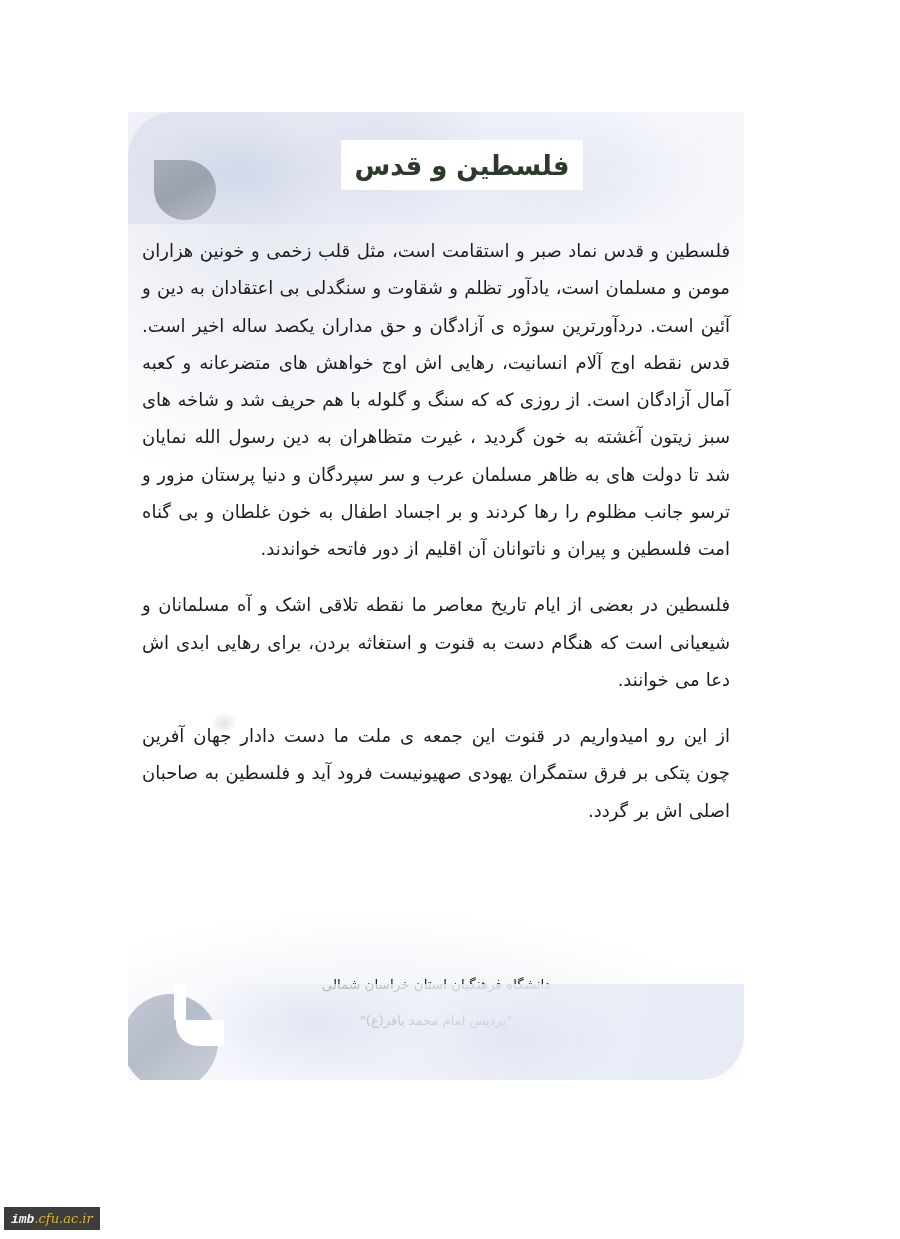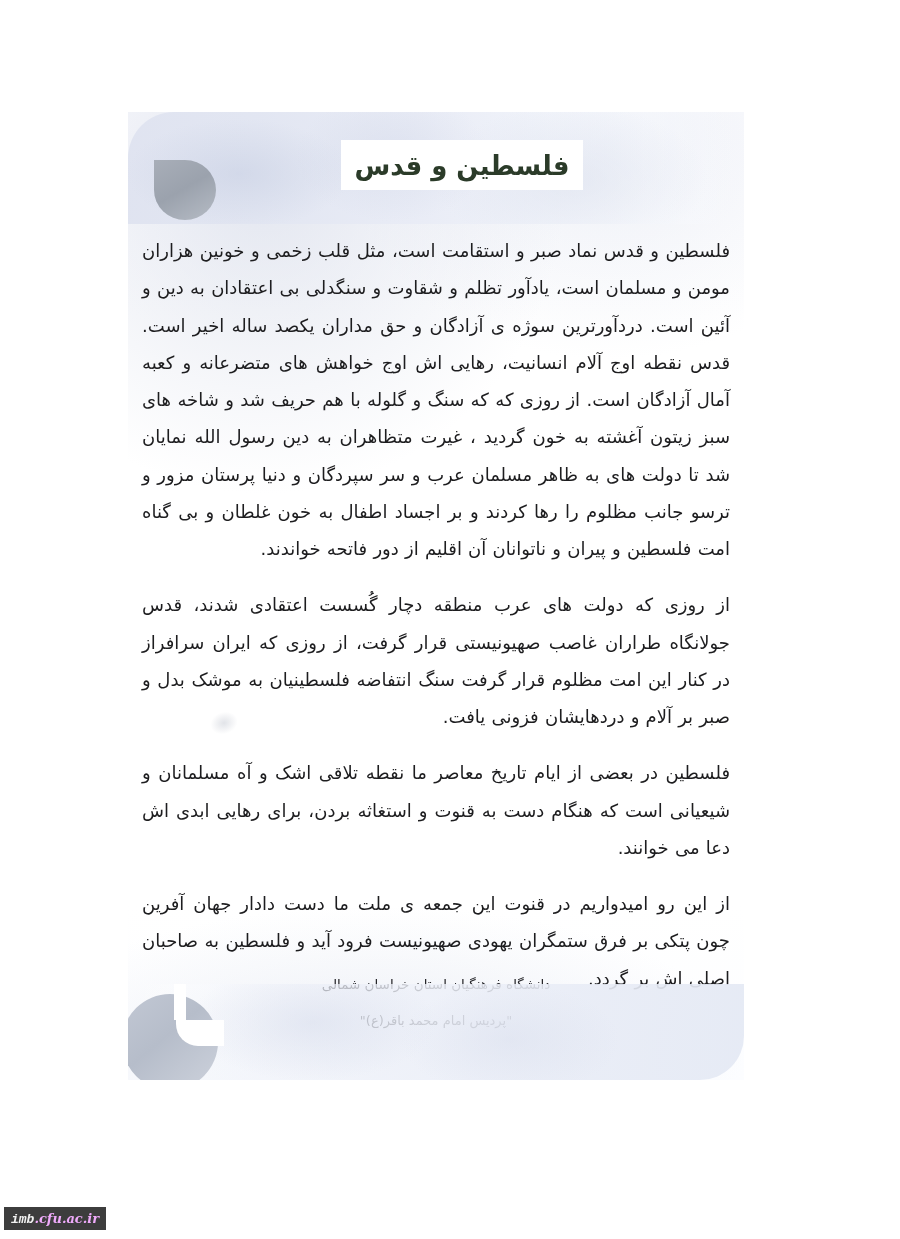--- a/index.html
+++ b/index.html
@@ -209,23 +209,23 @@
   #watermark .wm-imb {
     font-family: Liberation Mono, monospace;
     font-style: italic;
     font-weight: 700;
     font-size: 13px;
     color: #f2f2f2;
   }
   #watermark .wm-domain {
     font-family: "DejaVu Serif", "Liberation Serif", serif;
     font-style: italic;
-    font-weight: 700;
+    font-weight: 400;
     font-size: 13px;
-    color: #f0abfc;
+    color: #eab308;
   }
 
   
   #scan-smudge {
     position: absolute;
     left: 82px;
     top: 600px;
     width: 28px;
     height: 22px;
     background: radial-gradient(ellipse at center, rgba(170,176,190,0.35), rgba(255,255,255,0) 70%);
@@ -244,21 +244,20 @@
     <div id="header-band-wash"></div>
     <div id="header-leaf"></div>
   </div>
 
   <div id="title-plate">
     <div id="doc-title">فلسطین و قدس</div>
   </div>
 
   <div id="doc-body">
     <p class="para">فلسطین و قدس نماد صبر و استقامت است، مثل قلب زخمی و خونین هزاران مومن و مسلمان است، یادآور تظلم و شقاوت و سنگدلی بی اعتقادان به دین و آئین است. دردآورترین سوژه ی آزادگان و حق مداران یکصد ساله اخیر است. قدس نقطه اوج آلام انسانیت، رهایی اش اوج خواهش های متضرعانه و کعبه آمال آزادگان است. از روزی که که سنگ و گلوله با هم حریف شد و شاخه های سبز زیتون آغشته به خون گردید ، غیرت متظاهران به دین رسول الله نمایان شد تا دولت های به ظاهر مسلمان عرب و سر سپردگان  و دنیا پرستان مزور و ترسو جانب مظلوم را رها کردند و بر اجساد اطفال به خون غلطان و بی گناه امت فلسطین و پیران و ناتوانان آن اقلیم از دور فاتحه خواندند.</p>
-    <p class="para">از روزی که دولت های عرب منطقه دچار گُسست اعتقادی شدند، قدس جولانگاه طراران غاصب صهیونیستی قرار گرفت، از روزی که ایران سرافراز در کنار این امت مظلوم قرار گرفت سنگ انتفاضه فلسطینیان به موشک بدل و صبر بر آلام و دردهایشان فزونی یافت.</p>
     <p class="para">فلسطین در بعضی از ایام تاریخ معاصر ما نقطه تلاقی اشک و آه مسلمانان و شیعیانی است که هنگام دست به قنوت و استغاثه بردن، برای رهایی ابدی اش دعا می خوانند.</p>
     <p class="para">از این رو امیدواریم در قنوت این جمعه ی ملت ما دست دادار جهان آفرین چون پتکی بر فرق ستمگران یهودی صهیونیست فرود آید و فلسطین به صاحبان اصلی اش بر گردد.</p>
   </div>
 
   <div id="signature-block">
     <p id="sig-org" class="sig-line">دانشگاه فرهنگیان استان خراسان شمالی</p>
     <p id="sig-campus" class="sig-line">"پردیس امام محمد باقر(ع)"</p>
   </div>
 
   <div id="footer-band">

